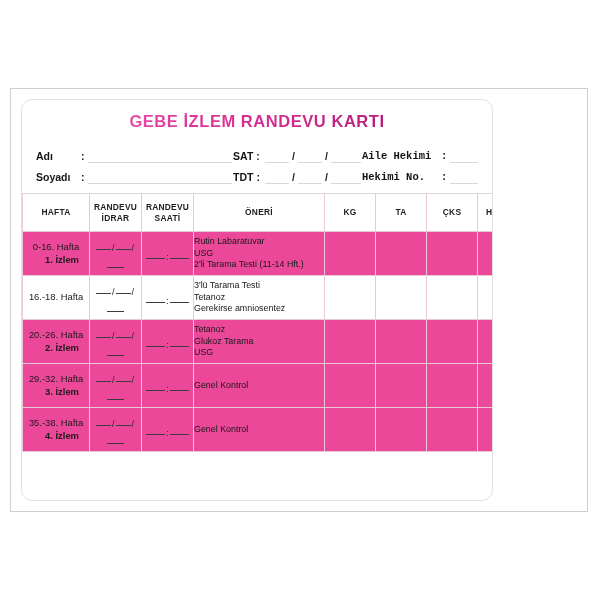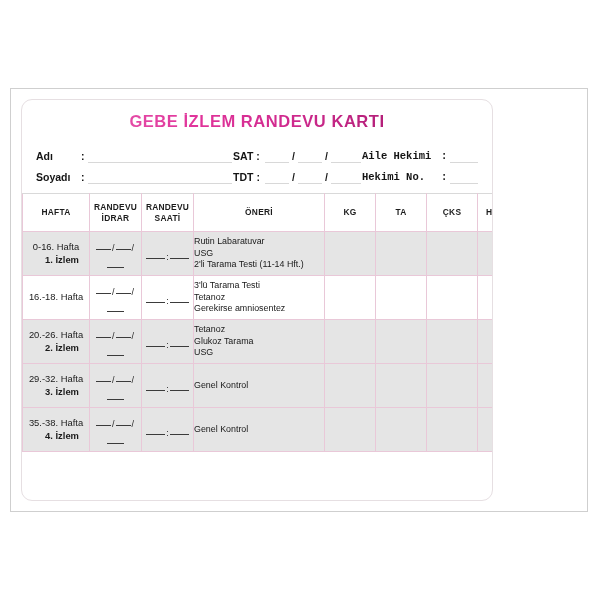--- a/index.html
+++ b/index.html
@@ -143,21 +143,21 @@
     border-bottom: 1px solid #e9c8d8;
     height: 38px;
     font-size: 8.4px;
     font-weight: bold;
     color: #1c1c1c;
     text-align: center;
     letter-spacing: 0.25px;
     line-height: 10.5px;
   }
   tbody tr { height: 44px; }
-  tbody tr.pink td { background: #e5e5e5; }
+  tbody tr.pink td { background: #ec4899; }
   tbody tr.plain td { background: #ffffff; }
 
   td.c-hafta {
     text-align: center;
     font-size: 9.4px;
     color: #1a1a1a;
     line-height: 12.5px;
     padding: 0 2px;
   }
   td.c-hafta .wk { font-weight: normal; }

